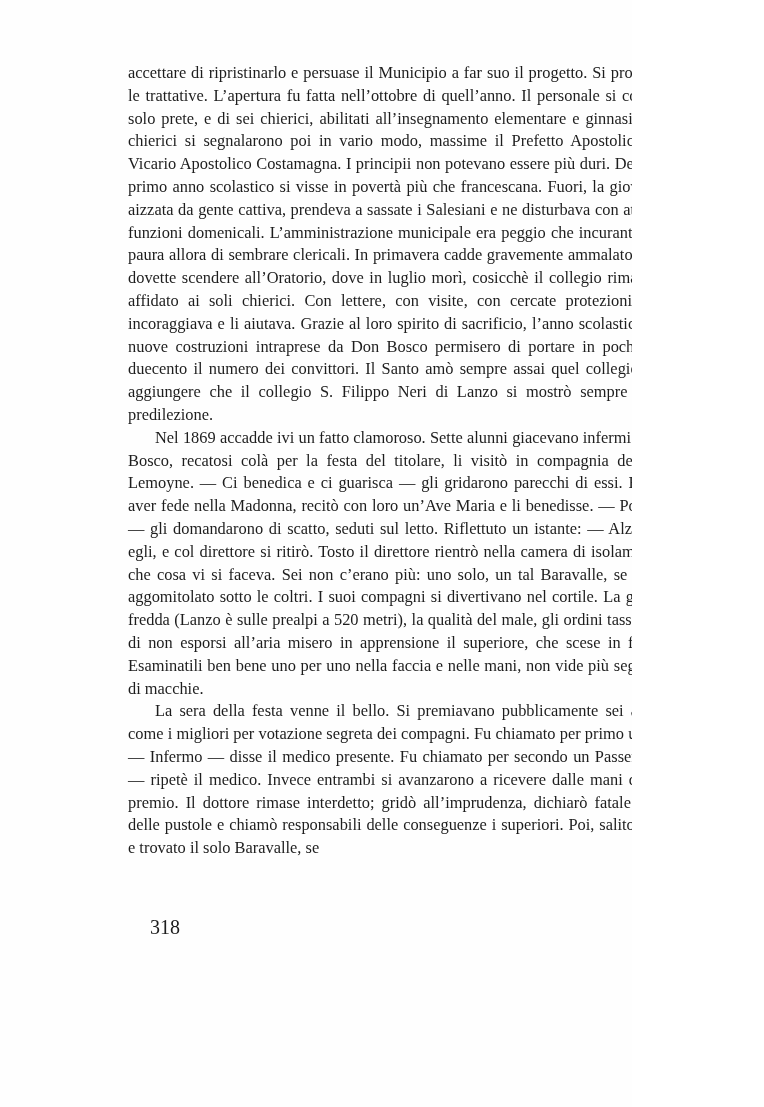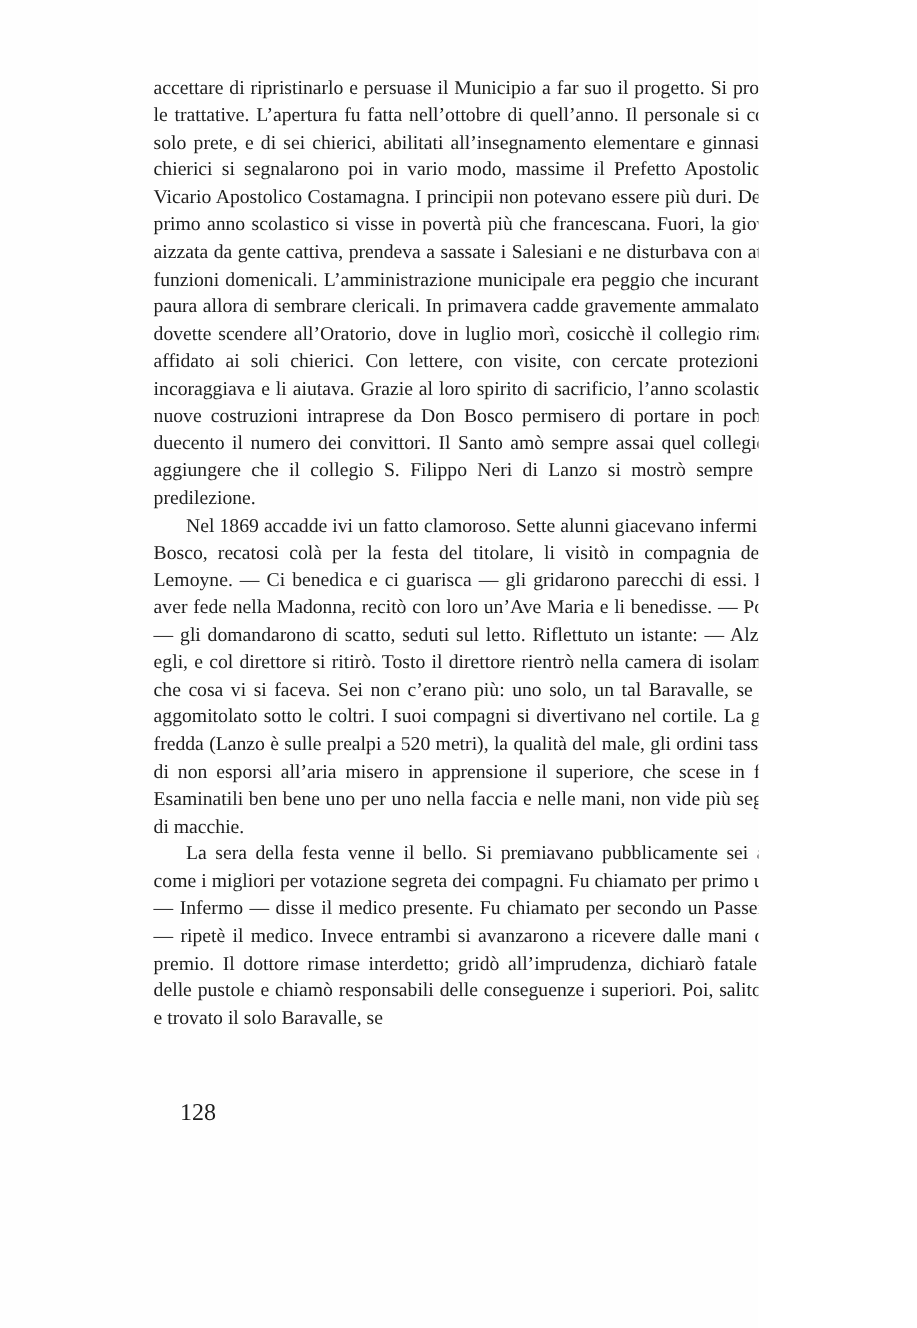--- a/index.html
+++ b/index.html
@@ -45,14 +45,14 @@
 </style>
 </head>
 <body>
 
 <div class="page">
   <div class="text-block">
     <p class="para no-indent">accettare di ripristinarlo e persuase il Municipio a far suo il progetto. Si protrassero a lungo le trattative. L’apertura fu fatta nell’ottobre di quell’anno. Il personale si componeva di un solo prete, e di sei chierici, abilitati all’insegnamento elementare e ginnasiale. Tutti questi chierici si segnalarono poi in vario modo, massime il Prefetto Apostolico Fagnano e il Vicario Apostolico Costamagna. I principii non potevano essere più duri. Dentro, per tutto il primo anno scolastico si visse in povertà più che francescana. Fuori, la gioventù del paese, aizzata da gente cattiva, prendeva a sassate i Salesiani e ne disturbava con atti di violenza le funzioni domenicali. L’amministrazione municipale era peggio che incurante; si aveva gran paura allora di sembrare clericali. In primavera cadde gravemente ammalato il direttore, che dovette scendere all’Oratorio, dove in luglio morì, cosicchè il collegio rimase per sei mesi affidato ai soli chierici. Con lettere, con visite, con cercate protezioni Don Bosco li incoraggiava e li aiutava. Grazie al loro spirito di sacrificio, l’anno scolastico finì bene. Poi nuove costruzioni intraprese da Don Bosco permisero di portare in pochi anni a più di duecento il numero dei convittori. Il Santo amò sempre assai quel collegio. Bisogna pure aggiungere che il collegio S. Filippo Neri di Lanzo si mostrò sempre degno di tanta predilezione.</p>
     <p class="para">Nel 1869 accadde ivi un fatto clamoroso. Sette alunni giacevano infermi di vaiuolo. Don Bosco, recatosi colà per la festa del titolare, li visitò in compagnia del direttore Don Lemoyne. — Ci benedica e ci guarisca — gli gridarono parecchi di essi. Egli li esortò ad aver fede nella Madonna, recitò con loro un’Ave Maria e li benedisse. — Possiamo alzarci? — gli domandarono di scatto, seduti sul letto. Riflettuto un istante: — Alzatevi — rispose egli, e col direttore si ritirò. Tosto il direttore rientrò nella camera di isolamento per vedere che cosa vi si faceva. Sei non c’erano più: uno solo, un tal Baravalle, se ne stava tuttora aggomitolato sotto le coltri. I suoi compagni si divertivano nel cortile. La giornata umida e fredda (Lanzo è sulle prealpi a 520 metri), la qualità del male, gli ordini tassativi del medico di non esporsi all’aria misero in apprensione il superiore, che scese in fretta a cercarli. Esaminatili ben bene uno per uno nella faccia e nelle mani, non vide più segni di pustole nè di macchie.</p>
     <p class="para">La sera della festa venne il bello. Si premiavano pubblicamente sei alunni designati come i migliori per votazione segreta dei compagni. Fu chiamato per primo un De Magistris. — Infermo — disse il medico presente. Fu chiamato per secondo un Passerini. — Infermo — ripetè il medico. Invece entrambi si avanzarono a ricevere dalle mani di Don Bosco il premio. Il dottore rimase interdetto; gridò all’imprudenza, dichiarò fatale il rientramento delle pustole e chiamò responsabili delle conseguenze i superiori. Poi, salito nell’infermeria e trovato il solo Baravalle, se</p>
   </div>
-  <div class="page-number">128</div>
+  <div class="page-number">318</div>
 </div>
 
 </body></html>

